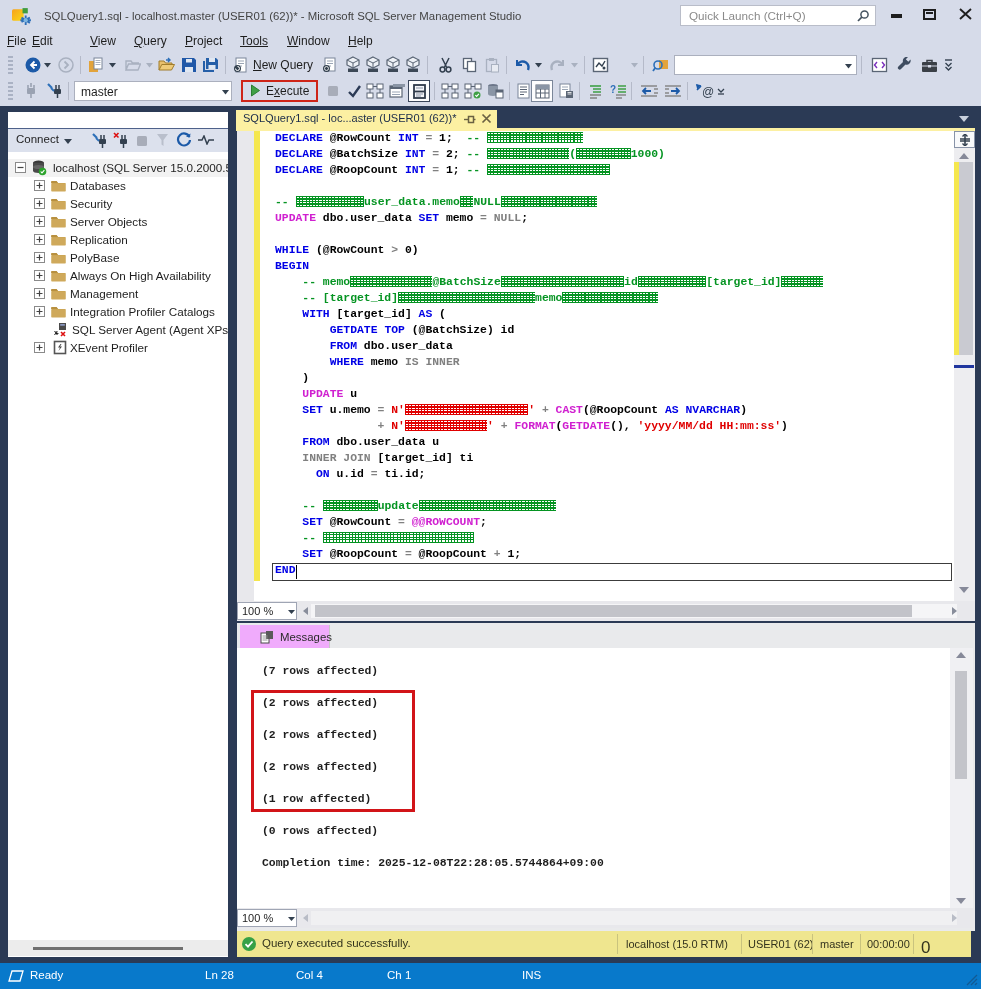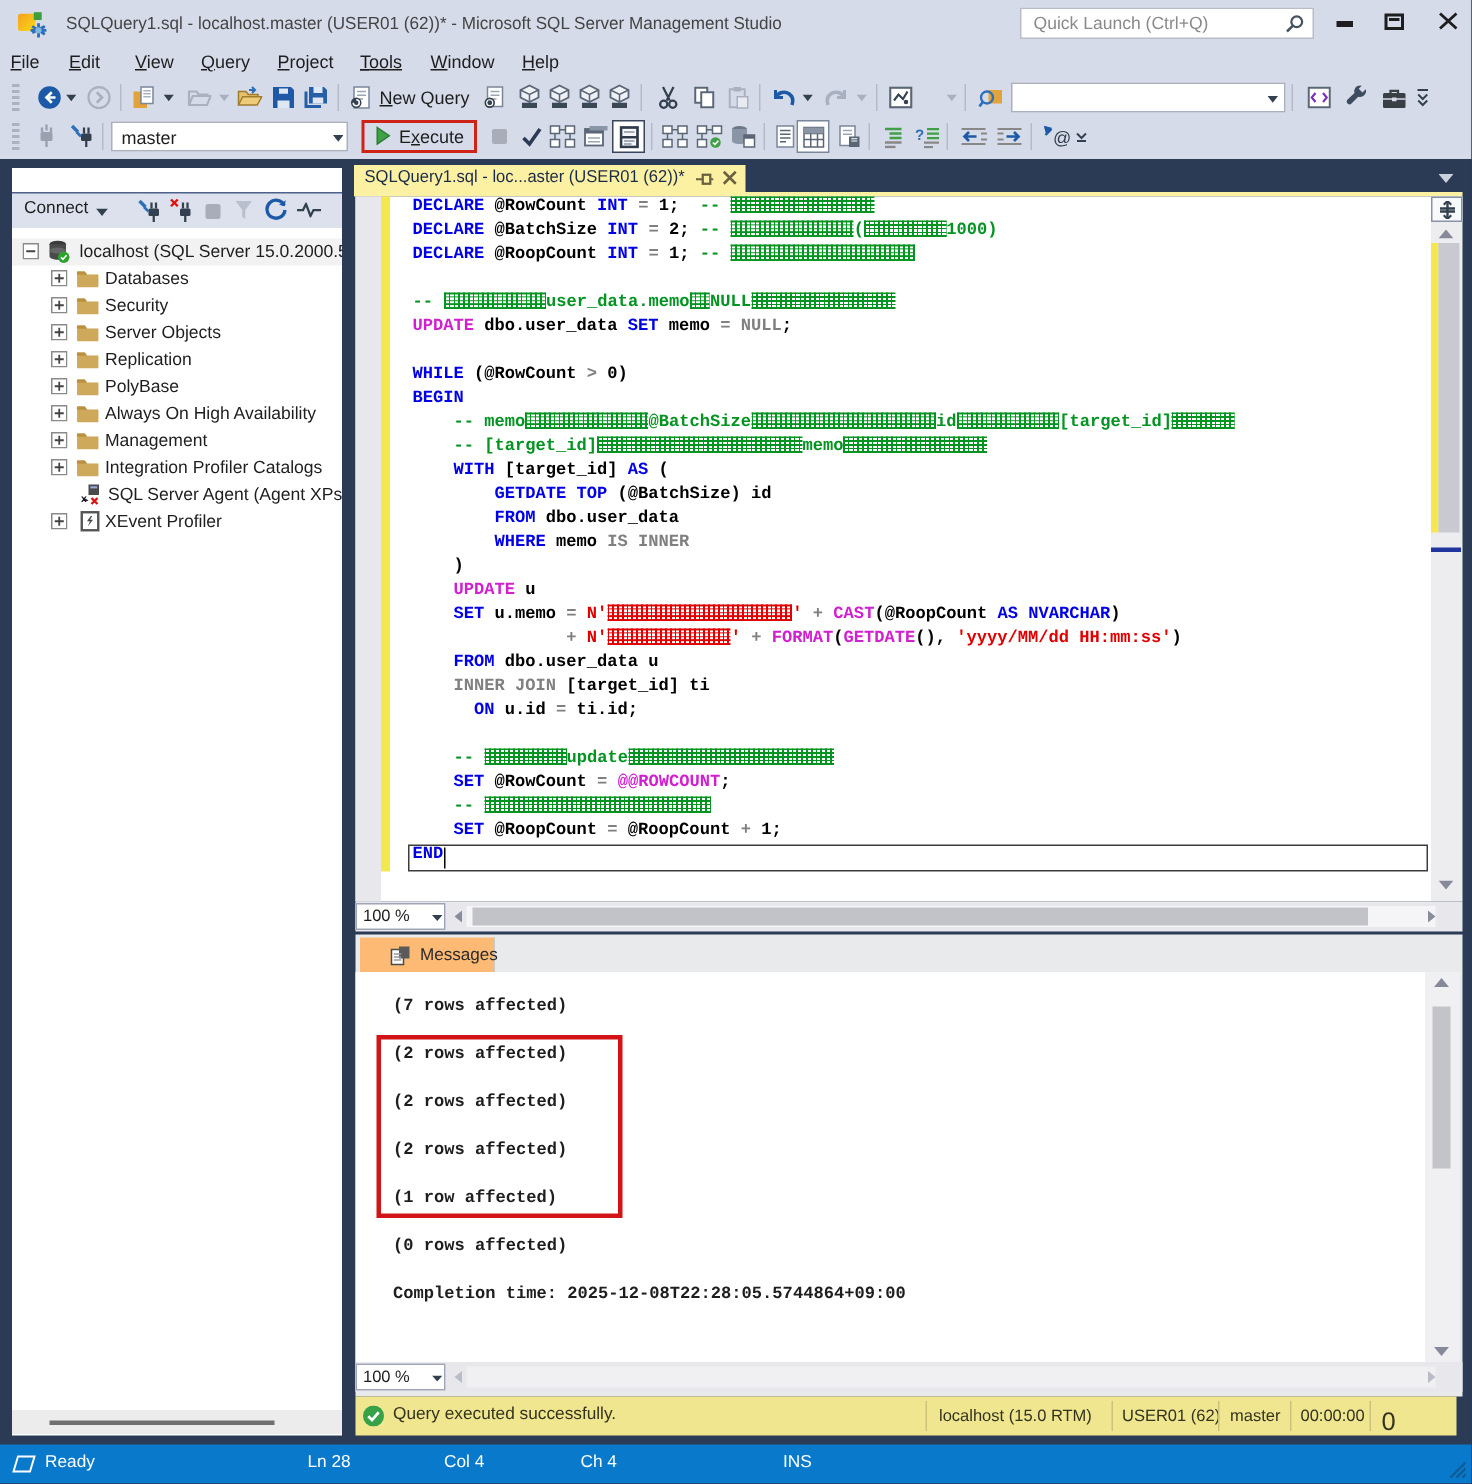--- a/index.html
+++ b/index.html
@@ -46,21 +46,21 @@
 <div class="abs" style="left:891px;top:14px;width:11px;height:3.5px;background:#1e1e1e;"></div>
 <div class="abs" style="left:923px;top:9px;width:13px;height:10.5px;border:2px solid #1e1e1e;"></div>
 <div class="abs" style="left:926px;top:12px;width:7px;height:2px;background:#1e1e1e;"></div>
 <svg class="abs" style="left:959px;top:8px;" width="13" height="12" viewBox="0 0 13 12">
     <path d="M1 1 L12 11 M12 1 L1 11" stroke="#1e1e1e" stroke-width="1.9"></path>
   </svg>
 
 <div class="abs" style="left:0;top:30px;width:981px;height:22px;background:#d6dbe9;"></div>
 <div class="abs" style="top:34px;left:0;width:981px;font-size:12px;color:#1e1e1e;">
   <span class="abs" style="left:7px;"><u>F</u>ile</span>
-  <span class="abs" style="left:46px;"><u>E</u>dit</span>
+  <span class="abs" style="left:32px;"><u>E</u>dit</span>
   <span class="abs" style="left:90px;"><u>V</u>iew</span>
   <span class="abs" style="left:134px;"><u>Q</u>uery</span>
   <span class="abs" style="left:185px;"><u>P</u>roject</span>
   <span class="abs" style="left:240px;text-decoration:underline;"><u>T</u>ools</span>
   <span class="abs" style="left:287px;"><u>W</u>indow</span>
   <span class="abs" style="left:348px;"><u>H</u>elp</span>
 </div>
 
 <div class="abs" style="left:0;top:52px;width:981px;height:54px;background:#d6dbe9;"></div>
 <div id="tb1" class="abs" style="left:0;top:52px;width:981px;height:26px;">
@@ -576,21 +576,21 @@
       <path d="M5 0 L0 4 L5 8 Z" fill="#888d9b"></path>
     </svg>
   <div class="abs" style="left:74px;top:3px;width:646px;height:14px;background:#f5f5f7;"></div>
   <div class="abs" style="left:78px;top:4px;width:597px;height:12px;background:#c2c3c9;"></div>
   <svg style="position:absolute;left:715px;top:6px;" width="5" height="8" viewBox="0 0 5 8">
       <path d="M0 0 L5 4 L0 8 Z" fill="#888d9b"></path>
     </svg>
 </div>
 
 <div class="abs" style="left:237px;top:623px;width:738px;height:308px;background:#e9eaec;">
-  <div class="abs" style="left:3px;top:2px;width:90px;height:23px;background:#fdba74;border-right:1px solid #c8c8c8;">
+  <div class="abs" style="left:3px;top:2px;width:90px;height:23px;background:#f0abfc;border-right:1px solid #c8c8c8;">
     <svg style="position:absolute;left:20px;top:5px;" width="14" height="14" viewBox="0 0 14 14">
         <rect x="1" y="3" width="8" height="10" fill="#fff" stroke="#4a4a4a"></rect>
         <rect x="6" y="1" width="7" height="8" fill="#5a5a5a"></rect>
         <path d="M2.5 6 h5 M2.5 8 h5 M2.5 10 h5" stroke="#9a9a9a" stroke-width="1"></path>
       </svg>
     <span style="position:absolute;left:40px;top:6px;font-size:11.4px;color:#2a2a2a;">Messages</span>
   </div>
   <div class="abs mono" id="msgs" style="left:0;top:25px;padding:7px 0 0 25px;width:717px;height:260px;background:#fff;font-size:11.4px;line-height:32px;white-space:pre;color:#1e1e1e;">(7 rows affected)
 (2 rows affected)
 (2 rows affected)
@@ -645,18 +645,18 @@
   <span style="position:absolute;left:684px;top:7px;font-size:17px;">0 rows</span>
 </div>
 
 <div class="abs" style="left:0;top:963px;width:981px;height:26px;background:#0879cb;font-size:11.5px;color:#ffffff;">
   <svg style="position:absolute;left:8px;top:7px;" width="16" height="12" viewBox="0 0 16 12">
       <path d="M4 1 h11 l-3 10 h-11 z" fill="none" stroke="#fff" stroke-width="1.3"></path>
     </svg>
   <span style="position:absolute;left:30px;top:6px;">Ready</span>
   <span style="position:absolute;left:205px;top:6px;">Ln 28</span>
   <span style="position:absolute;left:296px;top:6px;">Col 4</span>
-  <span style="position:absolute;left:387px;top:6px;">Ch 4</span>
+  <span style="position:absolute;left:387px;top:6px;">Ch 1</span>
   <span style="position:absolute;left:522px;top:6px;">INS</span>
   <svg style="position:absolute;left:966px;top:11px;" width="12" height="12" viewBox="0 0 12 12">
       <path d="M11 1 L1 11 M11 5 L5 11 M11 9 L9 11" stroke="#115a94" stroke-width="1.3"></path>
     </svg>
 </div>
 
 </body></html>

